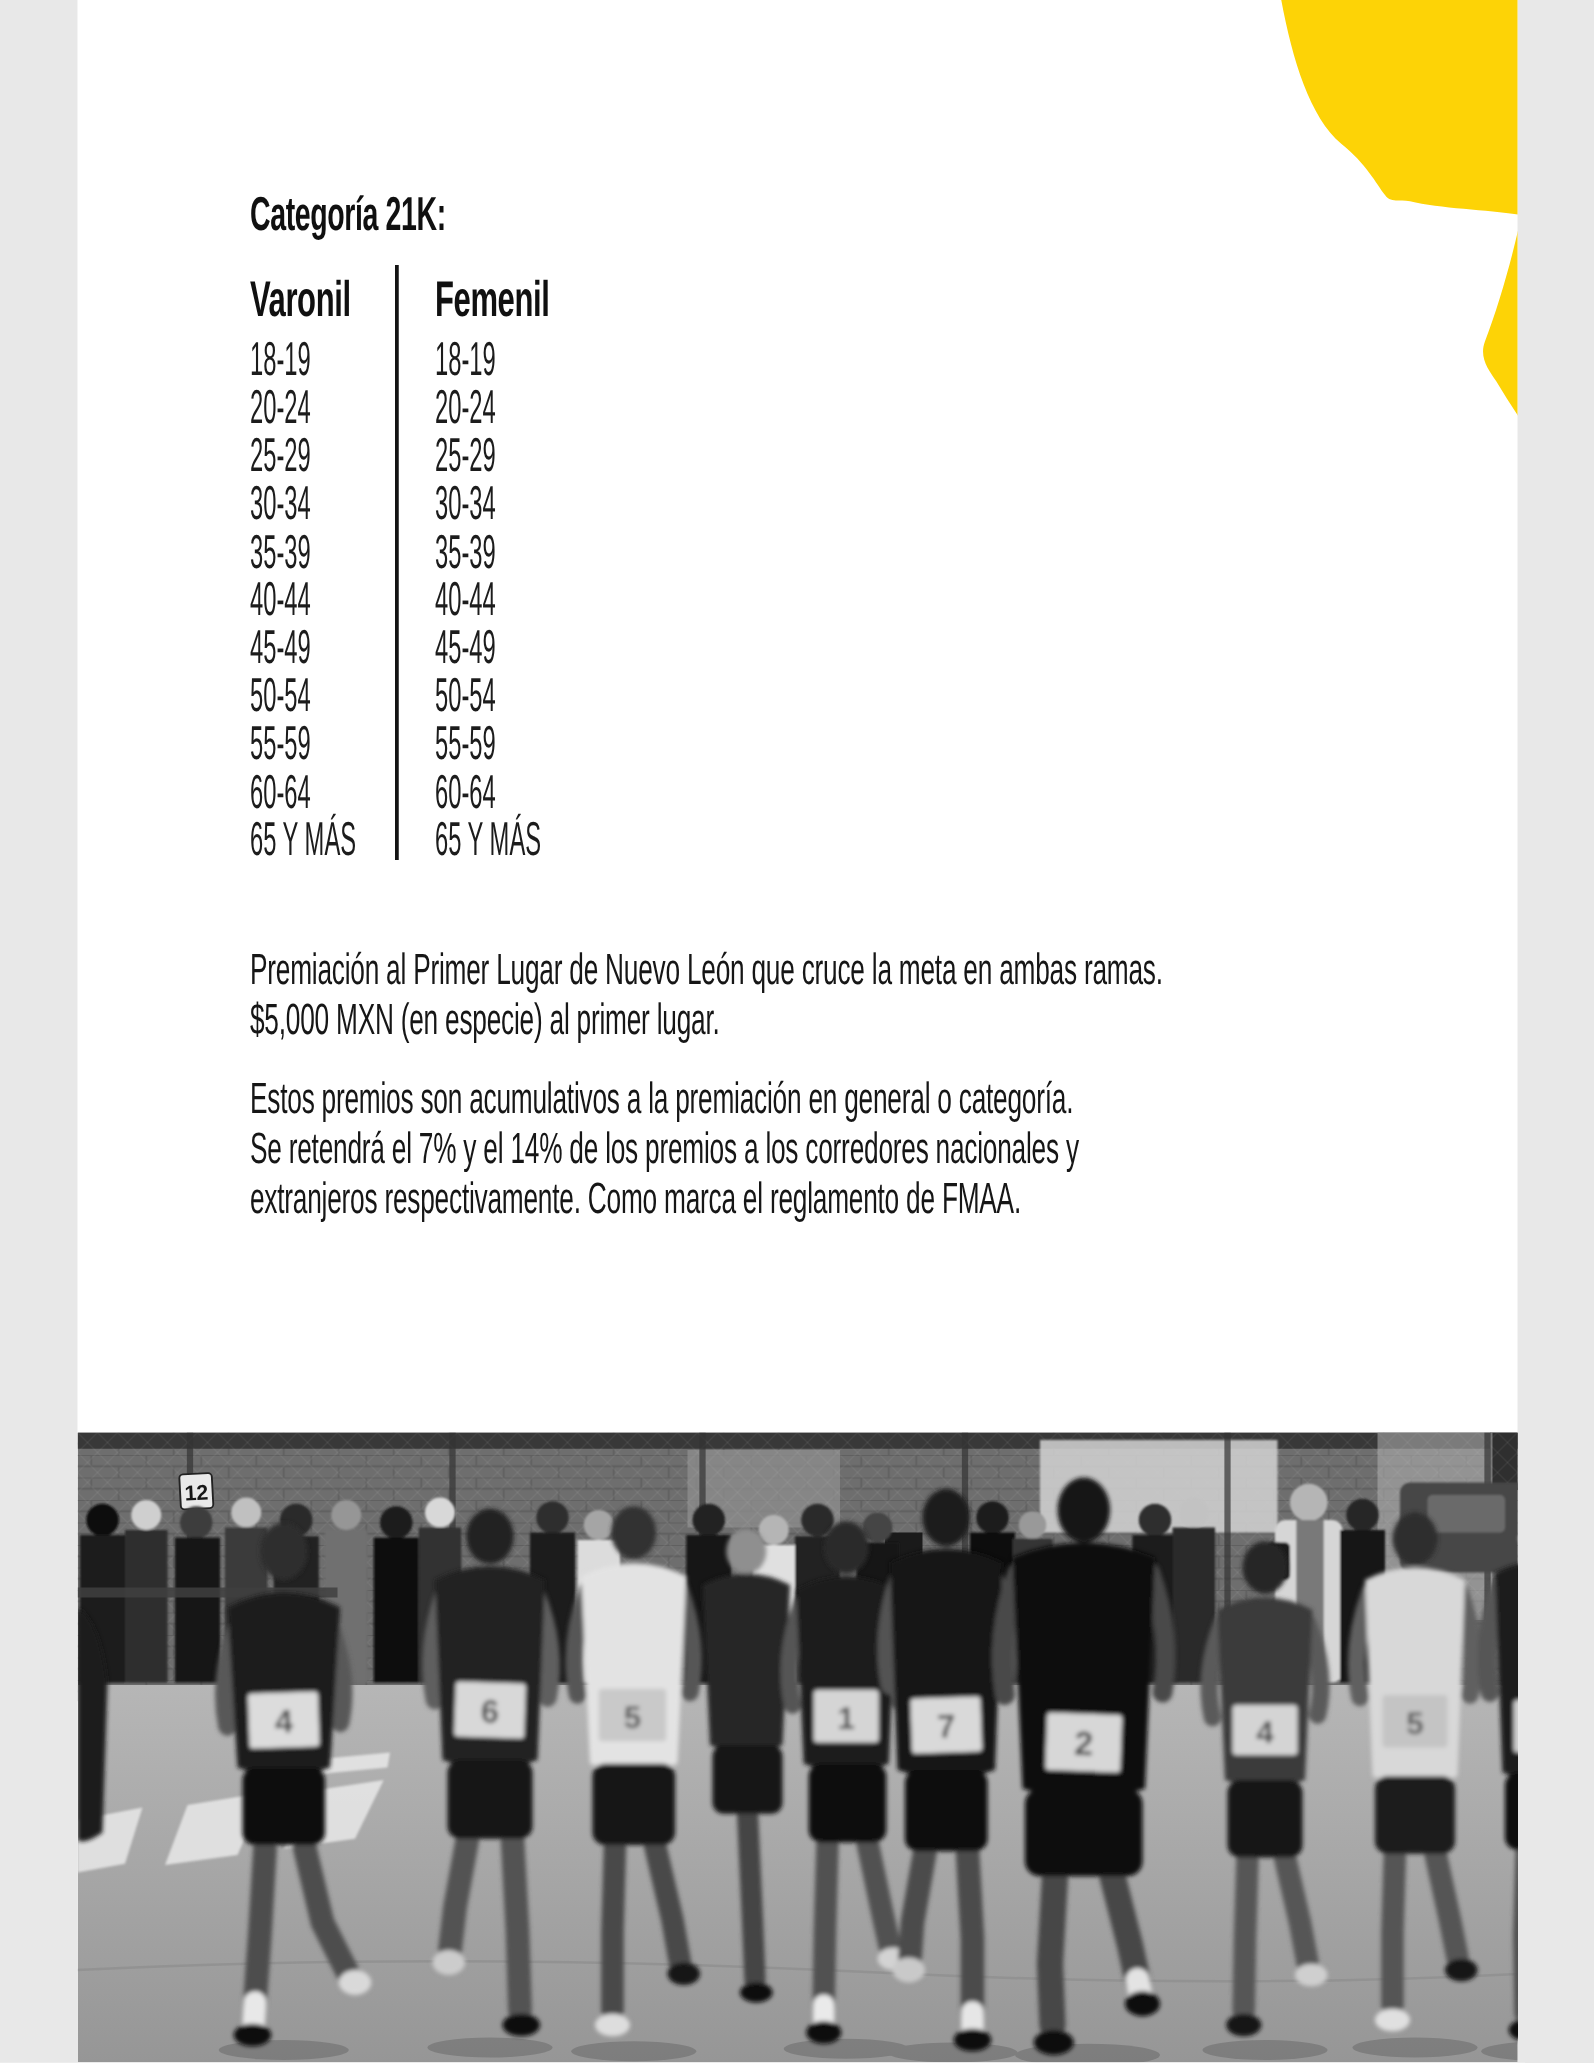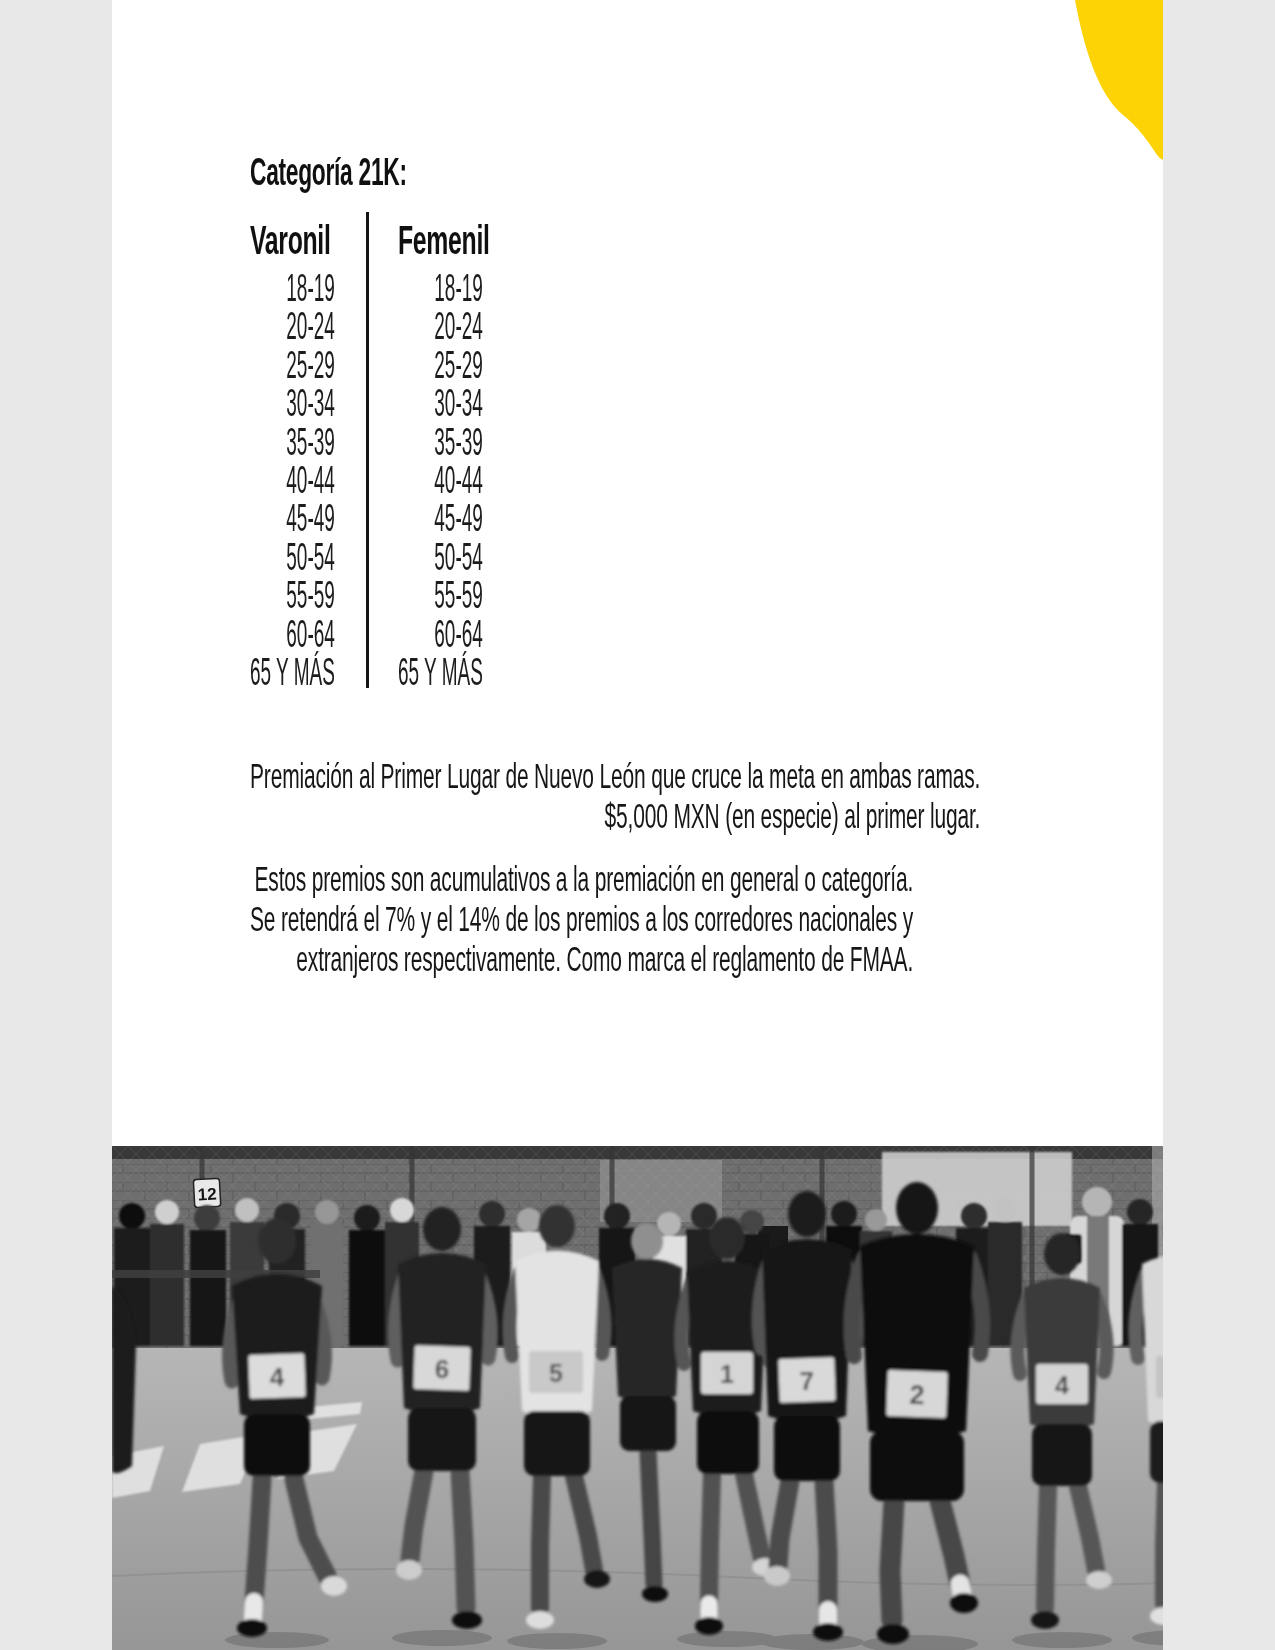--- a/index.html
+++ b/index.html
@@ -1,17 +1,17 @@
 <!DOCTYPE html>
 <html><head>
 <meta charset="utf-8">
 <style>
   html,body{margin:0;padding:0;background:#e8e8e8;}
-  .page{position:relative;width:1051px;height:1650px;background:#ffffff;overflow:hidden;
-        font-family:"Liberation Sans", sans-serif;color:#111;margin:0 auto;text-align:right;}
+  .page{position:relative;width:1152px;height:1650px;background:#ffffff;overflow:hidden;
+        font-family:"Liberation Sans", sans-serif;color:#111;margin:0 auto;}
   .abs{position:absolute;}
   .cond{transform-origin:0 0;display:block;white-space:nowrap;}
   .t-title{font-size:38px;font-weight:700;transform:scaleX(.60);letter-spacing:-.5px;color:#101010;}
   .t-header{font-size:40px;font-weight:700;transform:scaleX(.62);letter-spacing:-.5px;color:#101010;}
   .t-list{font-size:38px;font-weight:400;transform:scaleX(.50);color:#1c1c1c;}
   .t-list .age-row{line-height:38.4px;height:38.4px;}
   .t-body{font-size:35px;font-weight:400;transform:scaleX(.60);line-height:40px;color:#161616;letter-spacing:-.3px;}
   .divider{width:3px;background:#141414;}
   .blob-svg{left:0;top:0;pointer-events:none;}
   .photo-svg{left:0;top:1146px;}

